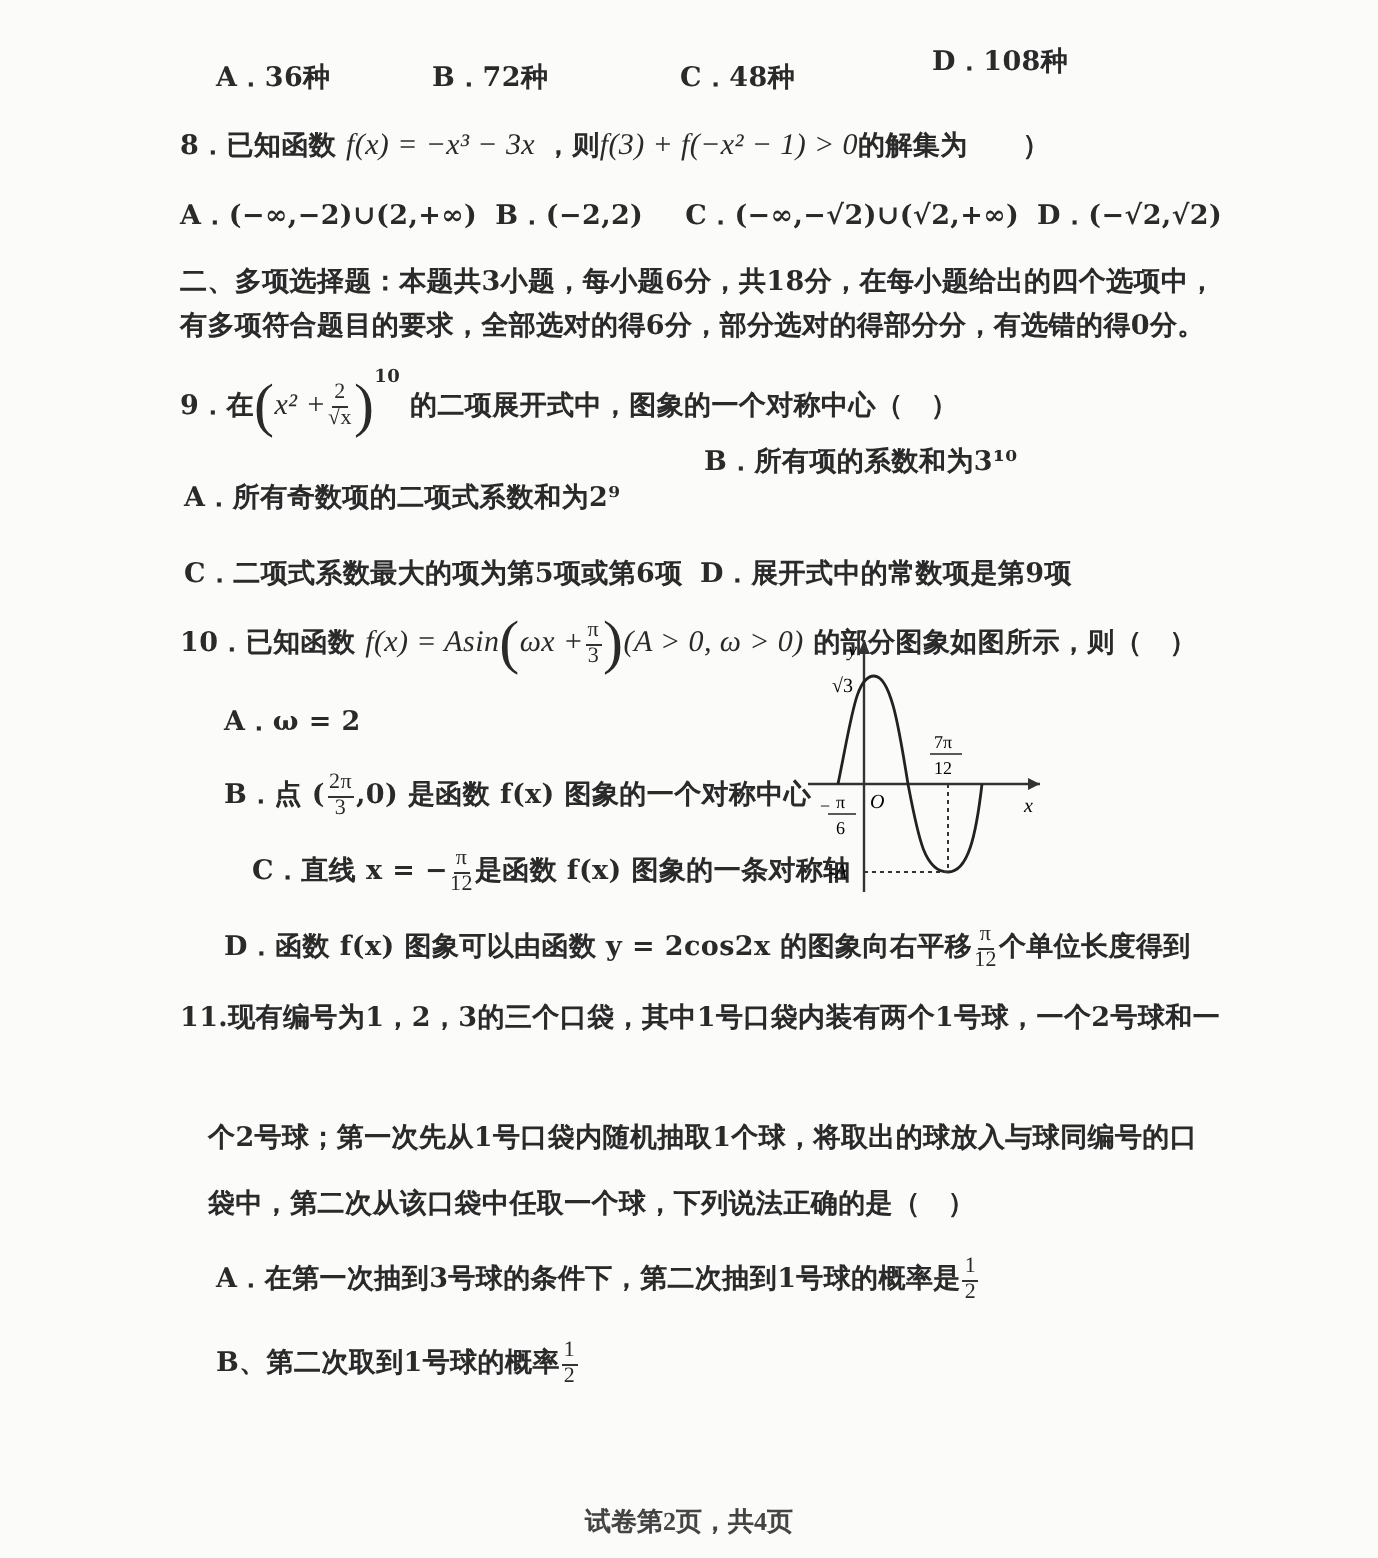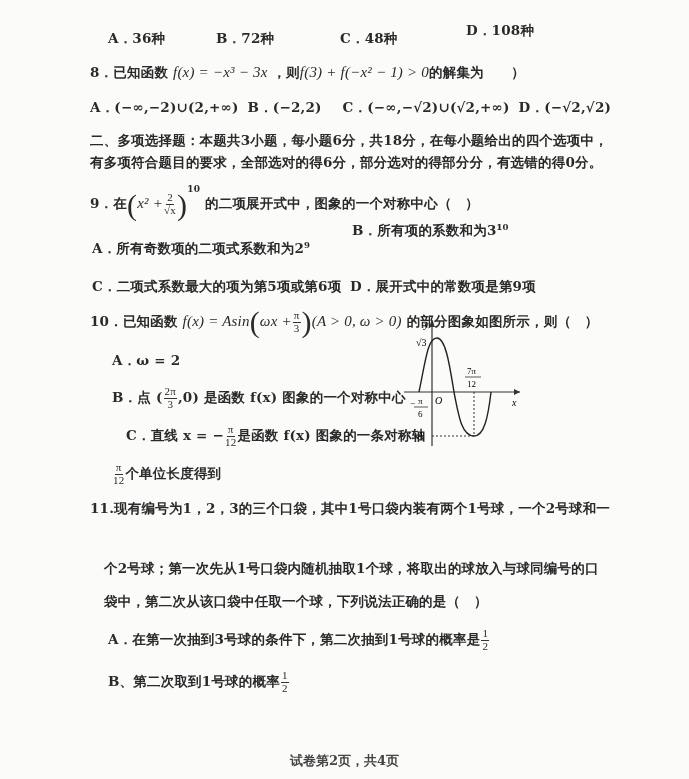--- a/index.html
+++ b/index.html
@@ -75,21 +75,21 @@
         <span>3</span>
       </span><span>,0)  是函数 f(x) 图象的一个对称中心</span>
   </div>
   <div class="line" style="top:424px;left:112px;margin-left:14px;">
     <span>C．直线 x = −</span><span class="frac">
         <span class="num">π</span>
         <span>12</span>
       </span><span>是函数 f(x) 图象的一条对称轴</span>
   </div>
   <div class="line" style="top:462px;left:112px;">
-    <span class="frac">
+    <span>D．函数 f(x) 图象可以由函数 y = 2cos2x 的图象向右平移</span><span class="frac">
         <span class="num">π</span>
         <span>12</span>
       </span><span>个单位长度得到</span>
   </div>
 
   <svg class="graph" viewBox="0 0 120 130">
     <line x1="0" y1="74" x2="116" y2="74" stroke="#333" stroke-width="1.2"></line>
     <polygon points="116,74 110,71 110,77" fill="#333"></polygon>
     <line x1="28" y1="128" x2="28" y2="2" stroke="#333" stroke-width="1.2"></line>
     <polygon points="28,2 25,9 31,9" fill="#333"></polygon>
@@ -119,14 +119,14 @@
         <span>2</span>
       </span>
   </div>
   <div class="line" style="top:670px;left:108px;">
     <span>B、第二次取到1号球的概率</span><span class="frac">
         <span class="num">1</span>
         <span>2</span>
       </span>
   </div>
 
-  <div class="footer" style="top:752px;">试卷第2页，共4页</div>
+  <div class="footer" style="top:752px;font-family:Liberation Serif, serif;">试卷第2页，共4页</div>
 </div>
 
 </body></html>

